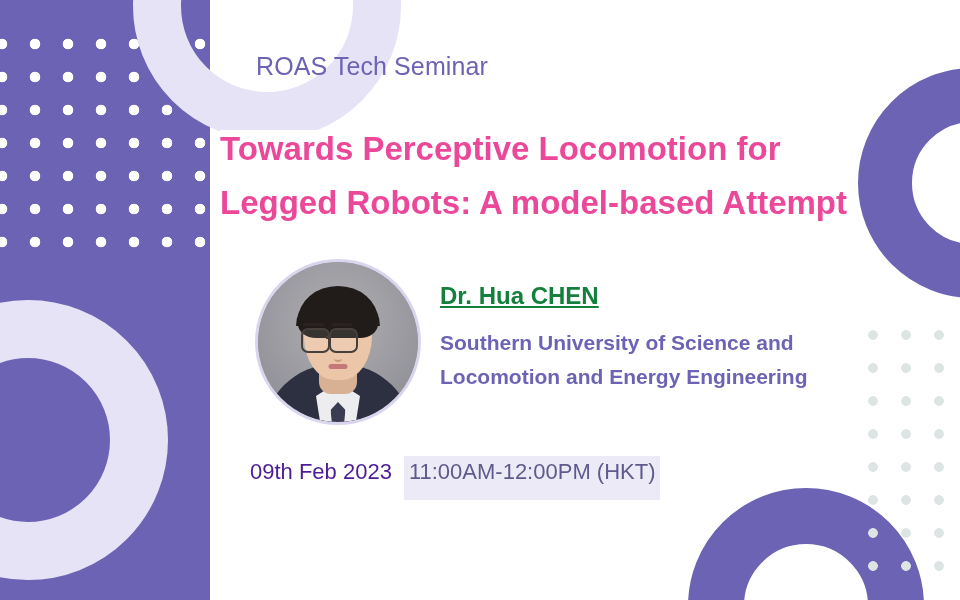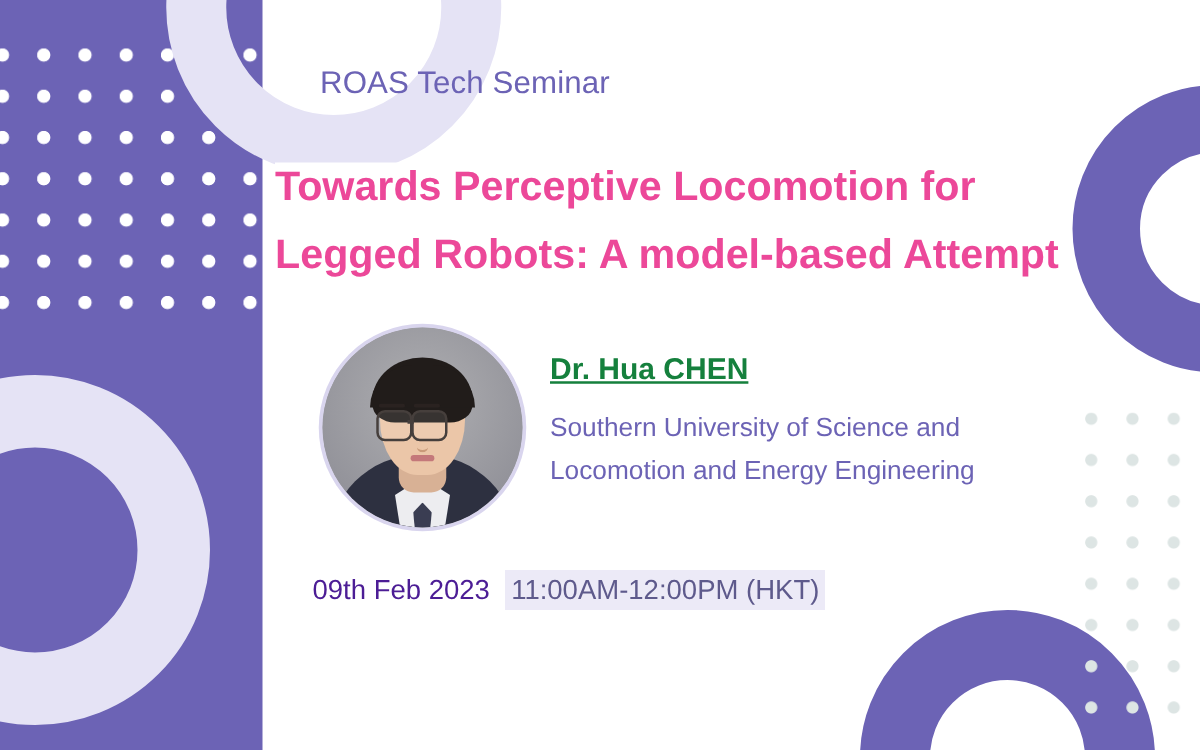--- a/index.html
+++ b/index.html
@@ -297,40 +297,40 @@
     color: #15803d;
     white-space: nowrap;
     text-decoration: underline;
   }
   .speaker-affil {
     position: absolute;
     left: 230px;
     top: 326px;
     width: 470px;
     font-size: 21px;
-    font-weight: normal;
+    font-weight: bold;
     color: #6C63B5;
     line-height: 1.62;
   }
   .speaker-affil span { display: block; }
 
   
   .datetime-row {
     position: absolute;
     left: 40px;
     top: 459px;
     font-size: 22px;
     color: #5E5E6E;
     white-space: nowrap;
   }
   .datetime-row .date { color: #4c1d95; }
   .datetime-row .time {
     background: #ECEAF7;
     color: #5E5A8C;
-    padding: 3px 5px 4px 5px;
+    padding: 3px 5px 16px 5px;
     margin-left: 12px;
   }
   .zoom-row {
     position: absolute;
     left: 40px;
     top: 500px;
     font-size: 22px;
     color: #5E5E6E;
     white-space: nowrap;
   }

